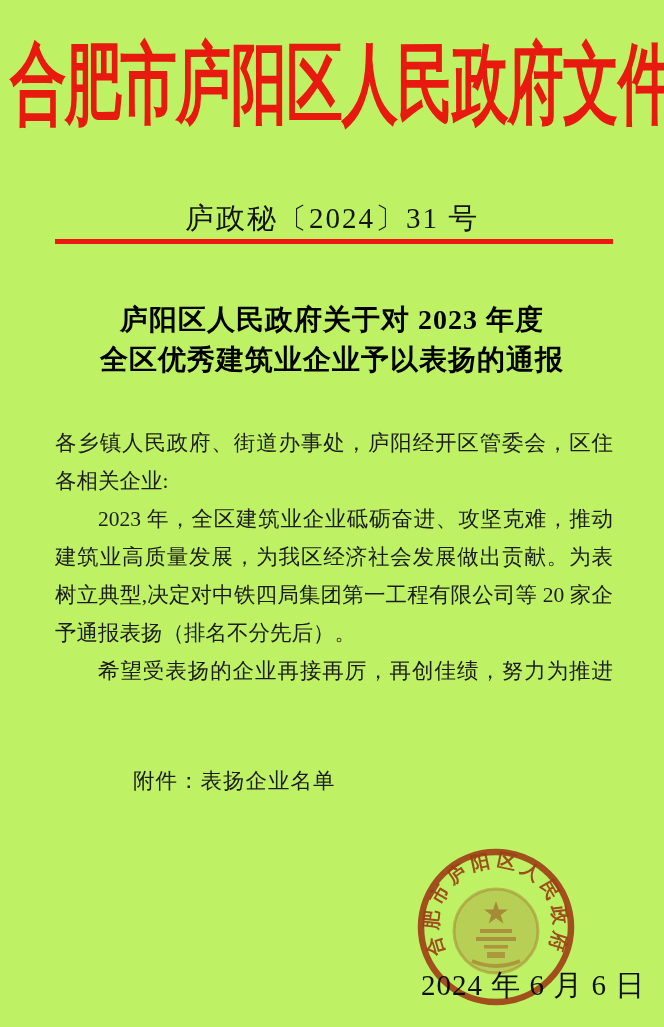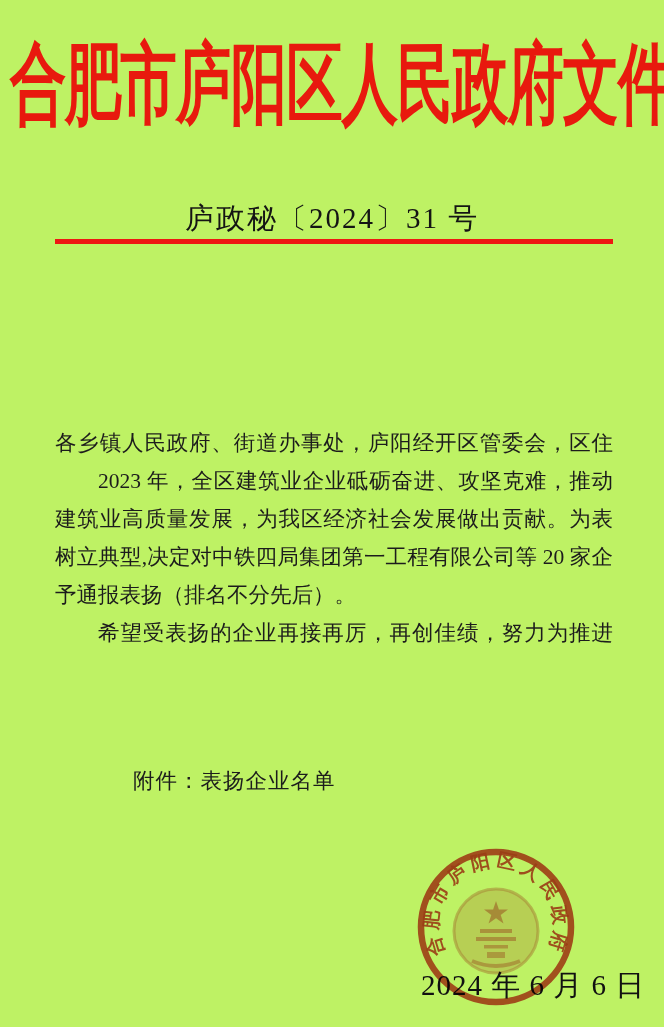--- a/index.html
+++ b/index.html
@@ -98,23 +98,28 @@
 <body>
 
 <div class="page">
 
   <div class="red-header">合肥市庐阳区人民政府文件</div>
 
   <div class="doc-number">庐政秘〔2024〕31 号</div>
 
   <div class="red-rule"></div>
 
+  <div class="doc-title">
+    <div>庐阳区人民政府关于对 2023 年度</div>
+    <div>全区优秀建筑业企业予以表扬的通报</div>
+  </div>
 
   <div class="body-block">
     <div class="body-line line-full">各乡镇人民政府、街道办事处，庐阳经开区管委会，区住建局，</div>
+    <div class="body-line">各相关企业:</div>
     <div class="body-line line-full line-indent">2023 年，全区建筑业企业砥砺奋进、攻坚克难，推动了我区</div>
     <div class="body-line line-full">建筑业高质量发展，为我区经济社会发展做出贡献。为表扬先进，</div>
     <div class="body-line line-full">树立典型,决定对中铁四局集团第一工程有限公司等 20 家企业给</div>
     <div class="body-line">予通报表扬（排名不分先后）。</div>
     <div class="body-line line-full line-indent">希望受表扬的企业再接再厉，再创佳绩，努力为推进我区建</div>
   </div>
 
   <div class="attachment-line">附件：表扬企业名单</div>
 
   <div class="issue-date">2024 年 6 月 6 日</div>

